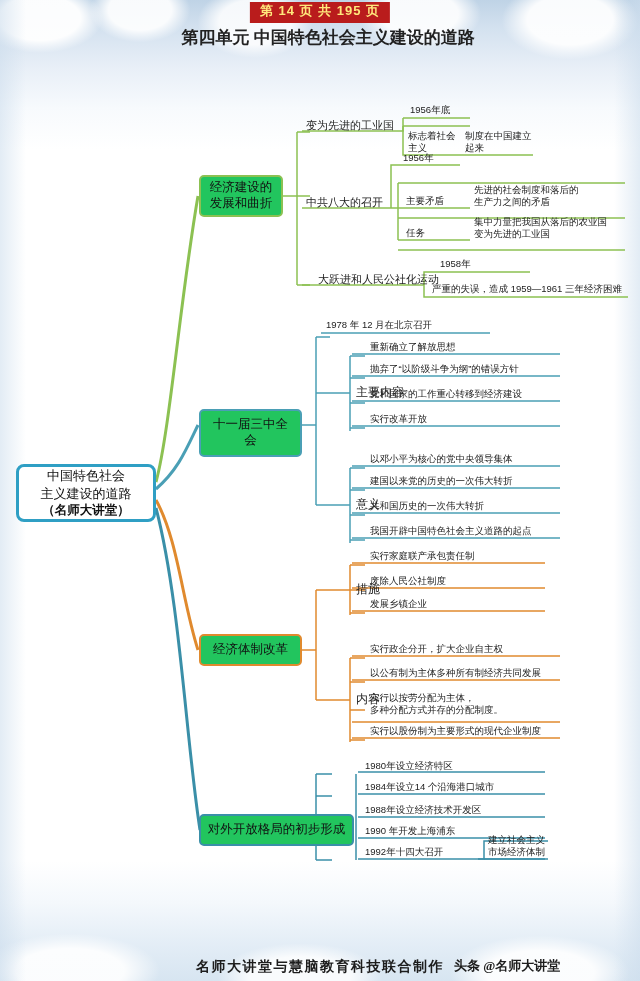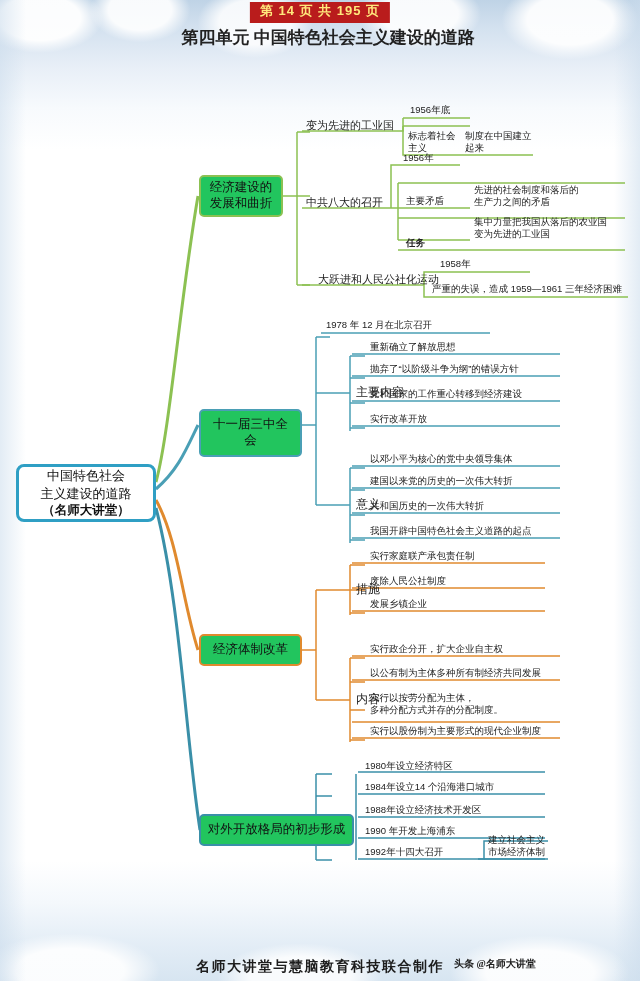--- a/index.html
+++ b/index.html
@@ -86,21 +86,21 @@
   .lvl3{font-size:12px;color:#222;}
   .small{font-size:9.5px;color:#222;}
 
   
   #footer-left{
     position:absolute;left:196px;top:958px;font-size:14px;font-weight:bold;
     color:#1d1d1d;letter-spacing:1.5px;z-index:6;white-space:nowrap;
     font-family:"Liberation Serif","DejaVu Serif",serif;
   }
   #footer-right{
-    position:absolute;left:454px;top:957px;font-size:10px;font-weight:bold;
+    position:absolute;left:454px;top:957px;font-size:13px;font-weight:bold;
     color:#1d1d1d;z-index:6;white-space:nowrap;
     font-family:"Liberation Serif","DejaVu Serif",serif;
   }
 </style>
 </head>
 <body>
 
 <div id="bg-top"></div>
 <div id="bg-bot"></div>
 <div id="bg-leftedge"></div>
@@ -251,21 +251,21 @@
 
 <div class="node plain lvl2" style="left:306px;top:195px;height:14px;">中共八大的召开</div>
 <div class="node plain small" style="left:403px;top:152px;height:13px;">1956年</div>
 
 <div class="node plain small" style="left:406px;top:195px;height:13px;">主要矛盾</div>
 <div class="node plain ml small" style="left:474px;top:184px;width:150px;flex-direction:column;align-items:flex-start;">
   <span>先进的社会制度和落后的</span>
   <span>生产力之间的矛盾</span>
 </div>
 
-<div class="node plain small" style="left:406px;top:237px;height:13px;font-weight:bold;">任务</div>
+<div class="node plain small" style="left:406px;top:227px;height:13px;">任务</div>
 <div class="node plain ml small" style="left:474px;top:216px;width:155px;flex-direction:column;align-items:flex-start;">
   <span>集中力量把我国从落后的农业国</span>
   <span>变为先进的工业国</span>
 </div>
 
 <div class="node plain lvl2" style="left:306px;top:272px;height:14px;margin-left:12px;">大跃进和人民公社化运动</div>
 <div class="node plain small" style="left:440px;top:258px;height:13px;">1958年</div>
 <div class="node plain small" style="left:432px;top:283px;height:13px;">严重的失误，造成 1959—1961 三年经济困难</div>
 
 <div class="node boxed teal lvl1" style="left:199px;top:409px;width:103px;height:48px;">十一届三中全会</div>

